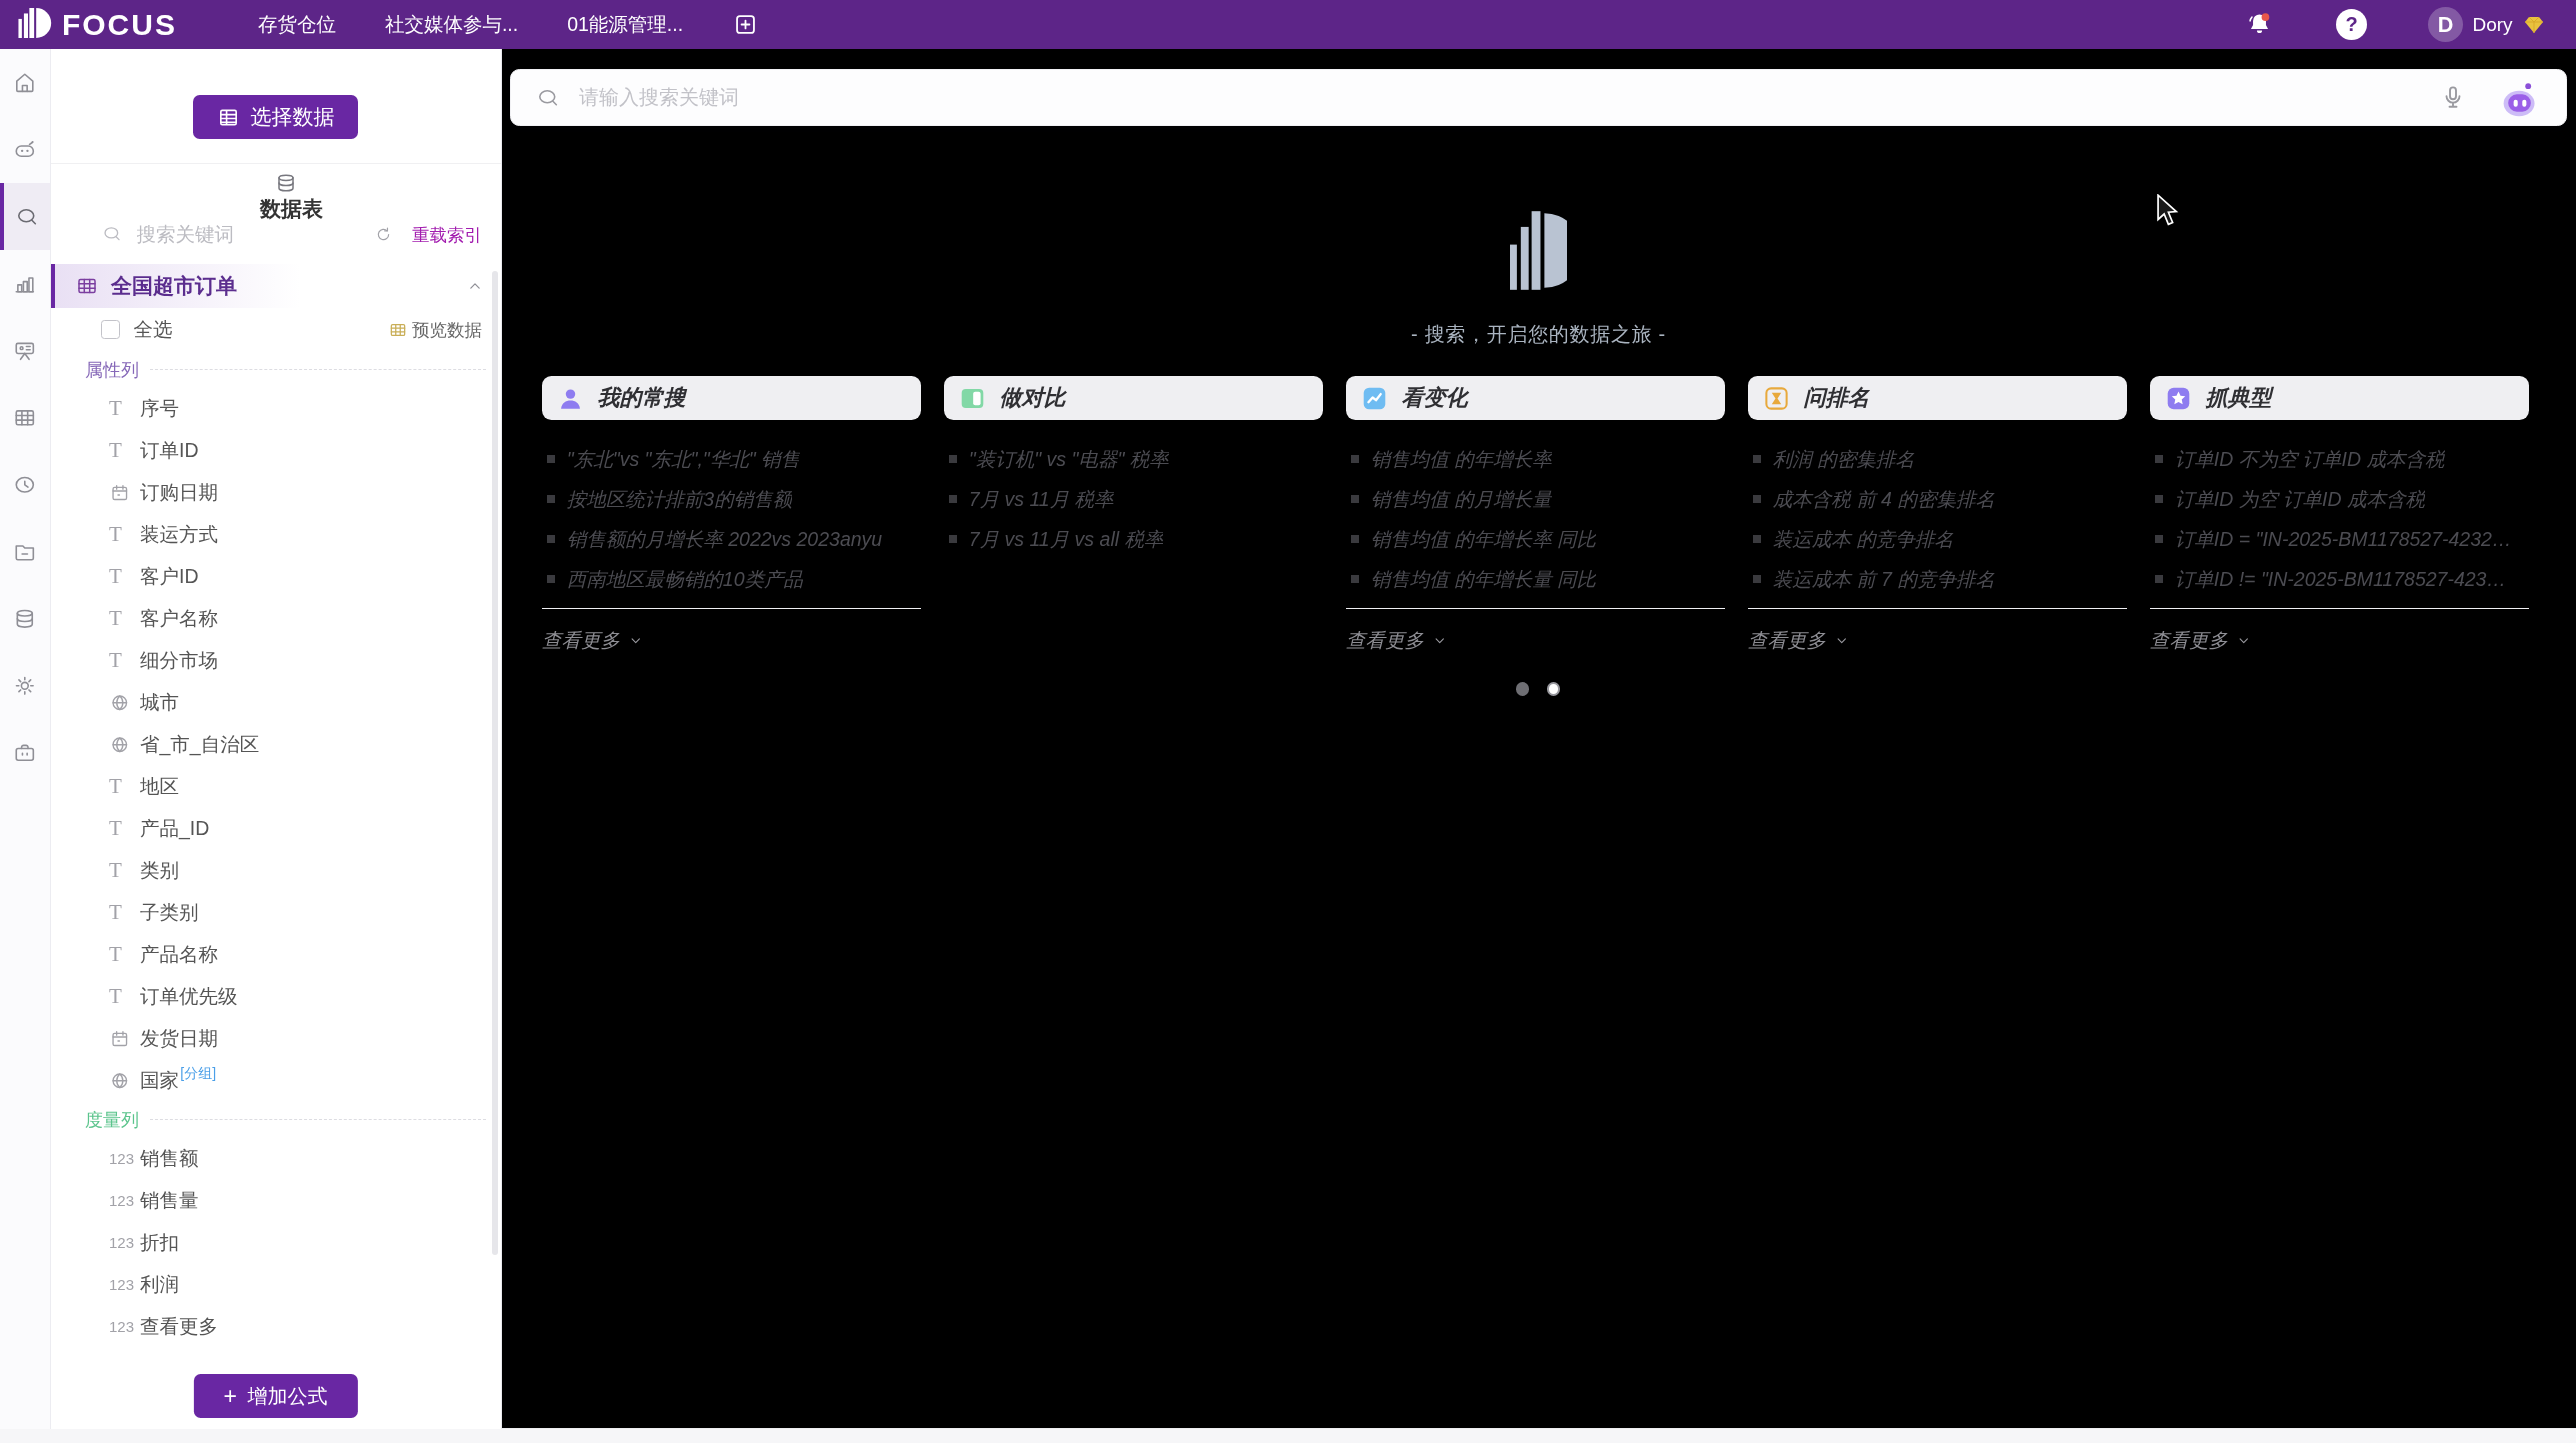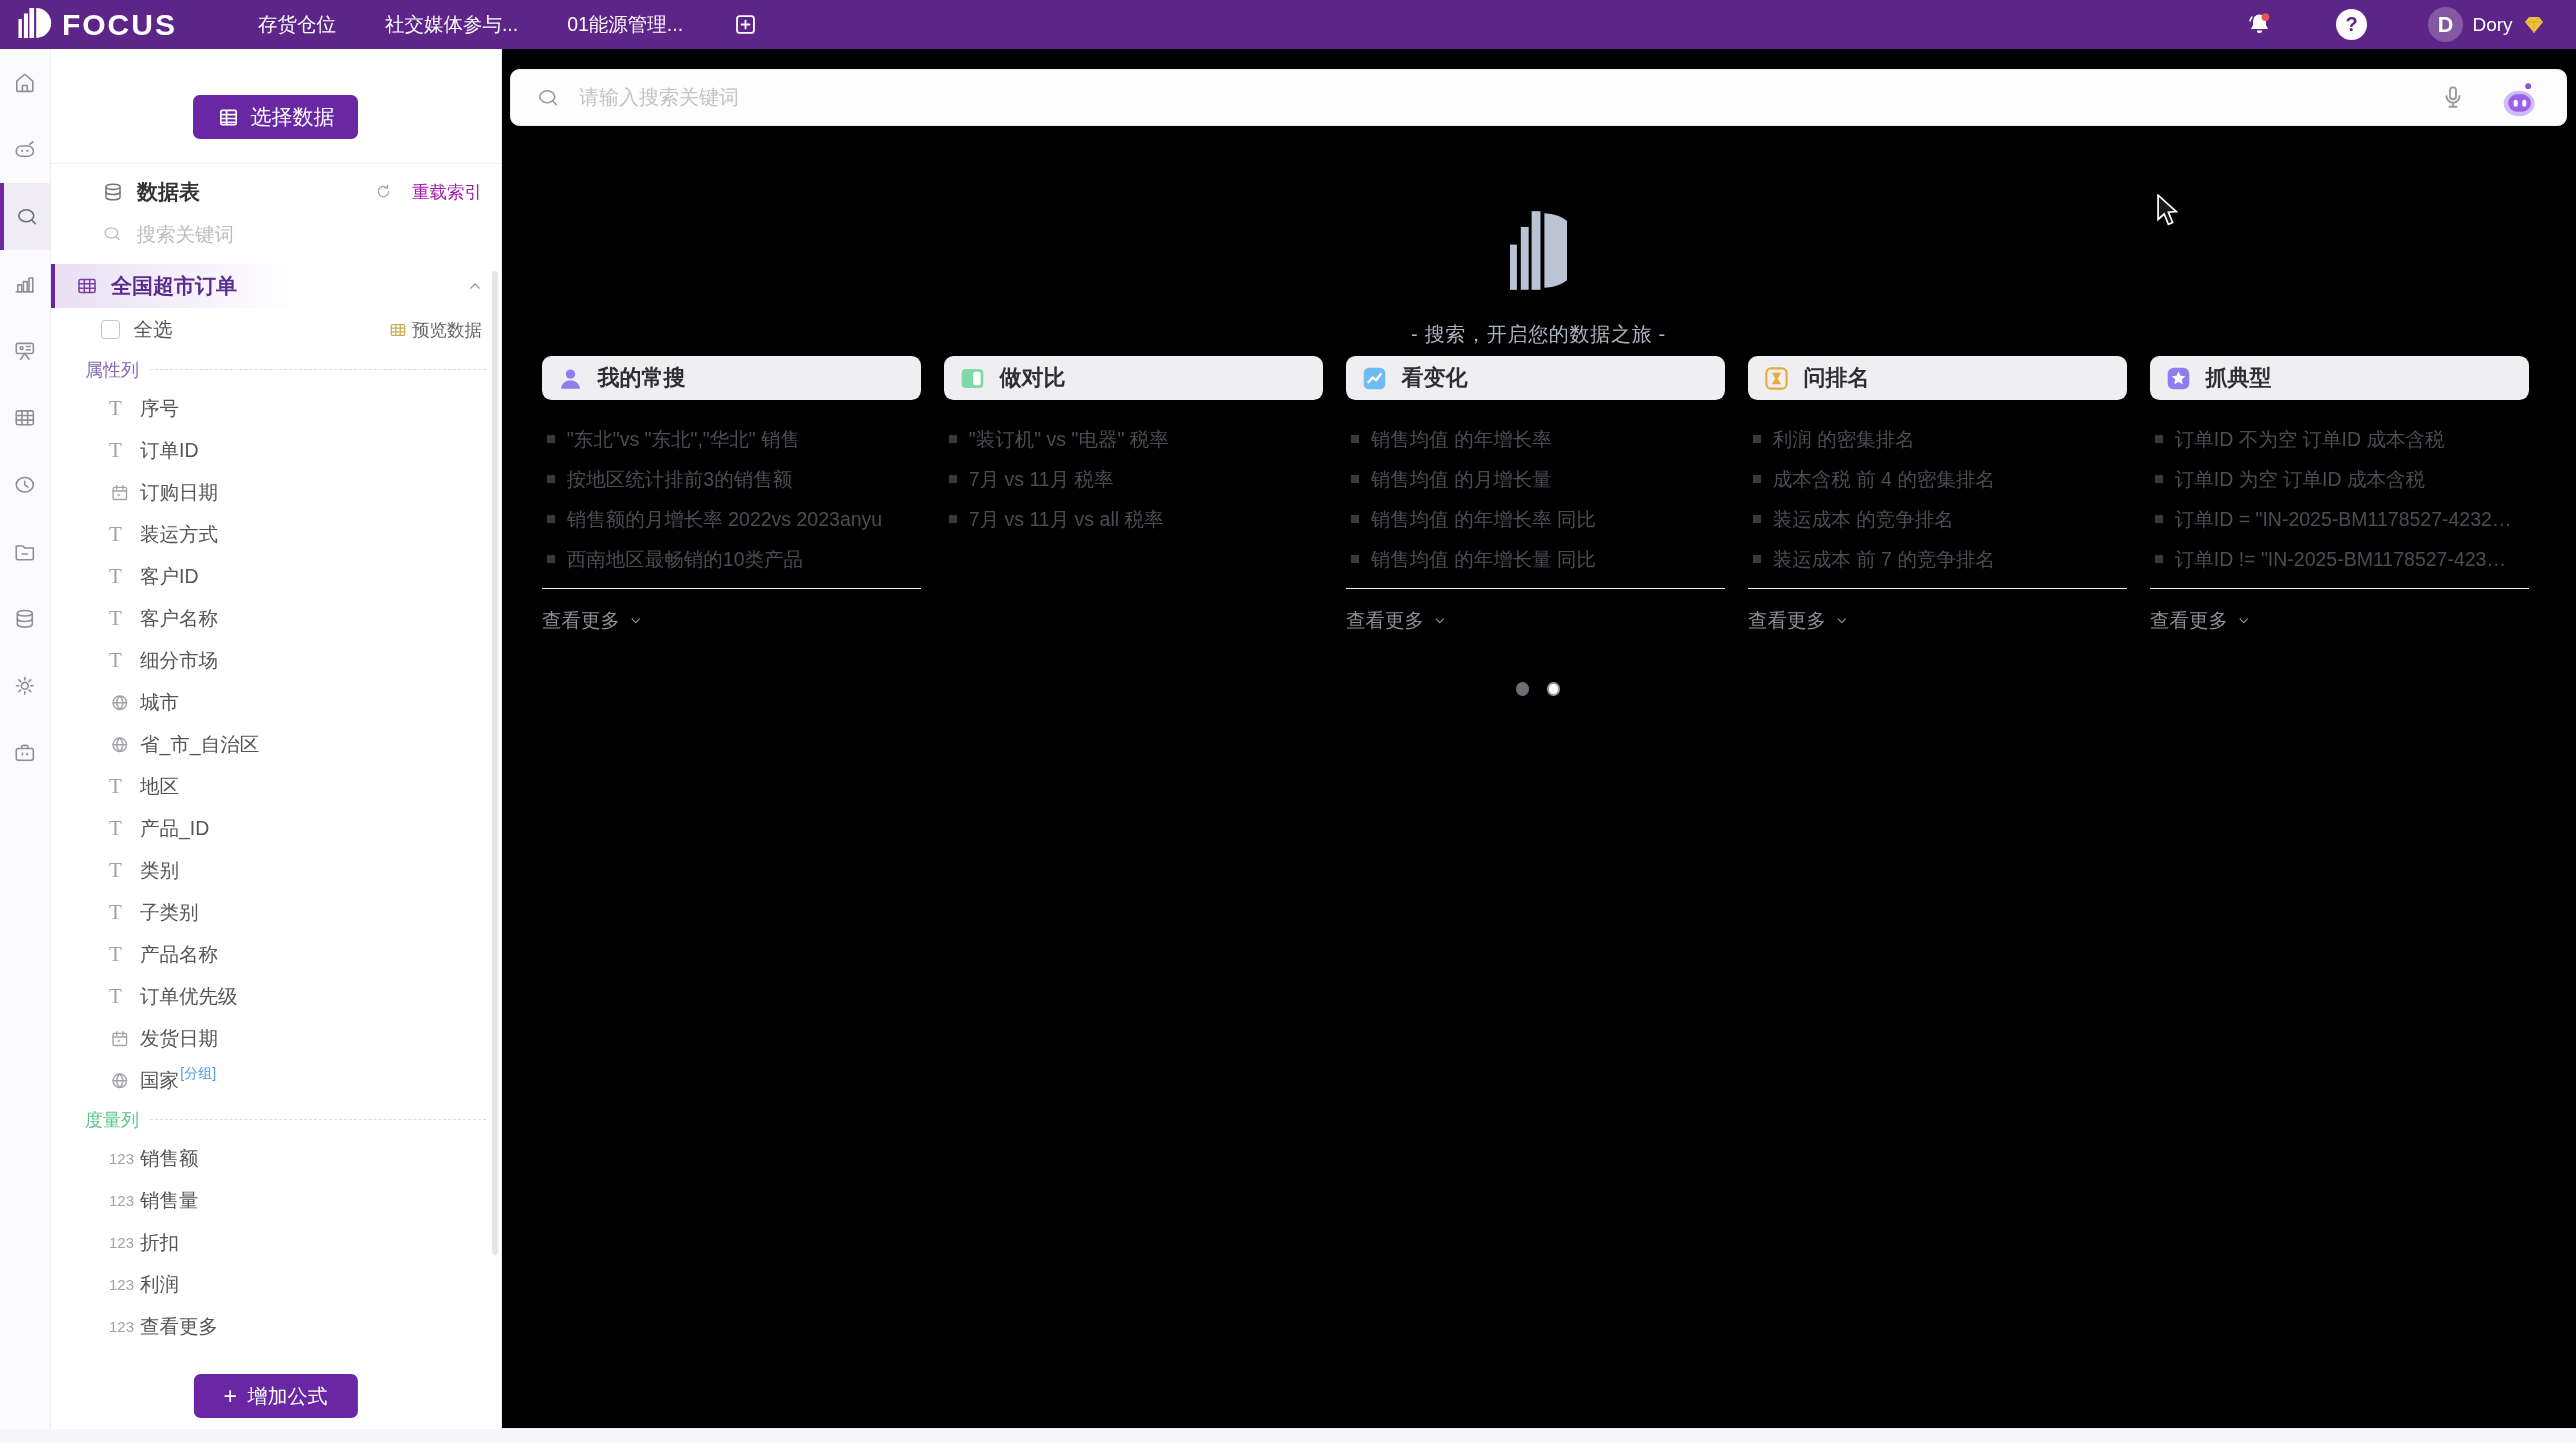--- a/index.html
+++ b/index.html
@@ -37,21 +37,21 @@
   .rail-item.active{background:#efecf4;border-left:4px solid var(--btn);}
   
   .sidebar{position:absolute;left:50px;top:49px;bottom:15px;width:452px;background:#fff;
     border-right:0.7px solid #e9e9ee;box-sizing:border-box;z-index:10;}
   .btn-primary{background:var(--btn);color:#fff;border:none;border-radius:6.7px;
     display:flex;align-items:center;gap:10.8px;font-size:21px;font-family:inherit;}
   .btn-select{height:44px;margin:46px auto 0 auto;padding:0 24px;}
   .btn-select .bic{width:23px;height:23px;}
   .sb-divider{border-bottom:0.7px solid #f0f0f2;margin-top:24px;}
   .row{display:flex;align-items:center;}
-  .tables-row{height:42px;margin-top:6.7px;padding:0 19px 0 51px;}
+  .tables-row{height:42px;margin-top:6.7px;padding:0 19px 0 51px;flex-direction:column;}
   .tables-row .sic{width:24px;height:24px;margin-right:12px;}
   .tables-title{font-size:21px;color:#333;font-weight:bold;}
   .reload{margin-left:auto;display:flex;align-items:center;gap:6.7px;color:#a21caf;font-size:17.5px;}
   .reload .sic{width:19px;height:19px;}
   .sb-search{height:43px;padding:0 19px 0 51px;}
   .sb-search .sic{width:21.6px;height:21.6px;margin-right:12px;}
   .sb-search input{border:none;outline:none;background:transparent;font-size:19.5px;color:#555;
     font-family:inherit;flex:1;min-width:0;}
   .sb-search input::placeholder{color:#bcbcc2;}
   .dataset-row{height:44px;margin-top:8px;border-left:5.4px solid var(--btn);
@@ -87,21 +87,21 @@
   .searchbar .sic{width:25.6px;height:25.6px;margin-right:16px;flex:none;}
   .searchbar input{border:none;outline:none;background:transparent;flex:1;font-size:20px;color:#444;font-family:inherit;min-width:0;}
   .searchbar input::placeholder{color:#c2c2c8;}
   .sb-right{display:flex;align-items:center;gap:30px;margin-left:16px;}
   .mic{width:30px;height:30px;}
   .bot{width:44px;height:40px;}
   .empty{position:absolute;left:0;right:0;top:159px;text-align:center;}
   .empty-logo{width:57px;height:85px;display:inline-block;}
   .tagline{margin-top:25.6px;font-size:20px;color:#aab4c0;letter-spacing:0.7px;}
   
-  .cards{position:absolute;left:542px;top:356px;display:flex;gap:23px;}
+  .cards{position:absolute;left:542px;top:376px;display:flex;gap:23px;font-style:italic;}
   .card{width:379px;flex:none;}
   .card-header{height:44px;background:#efeff2;border-radius:9.4px;display:flex;align-items:center;
     gap:13.5px;padding-left:15px;box-sizing:border-box;}
   .card-icon{width:27px;height:27px;flex:none;}
   .card-title{font-size:22px;font-weight:bold;color:#2f2f33;}
   .card-items{list-style:none;margin:19px 0 0 0;padding:0 0 0 5.4px;}
   .s-item{display:flex;align-items:center;gap:12px;height:40px;}
   .bullet{width:7.4px;height:7.4px;background:#3a3a3e;flex:none;}
   .s-item .txt{font-size:19.5px;color:#4c4c52;white-space:nowrap;overflow:hidden;text-overflow:ellipsis;max-width:337px;}
   .card-footer{margin-top:9.4px;border-top:0.7px solid #efeff2;padding-top:17.5px;}

